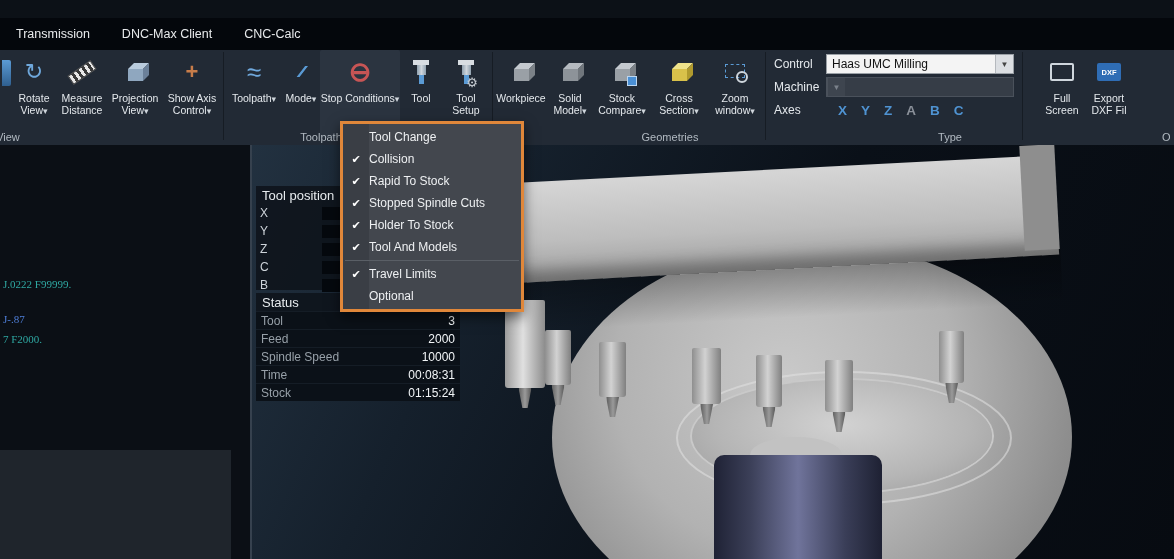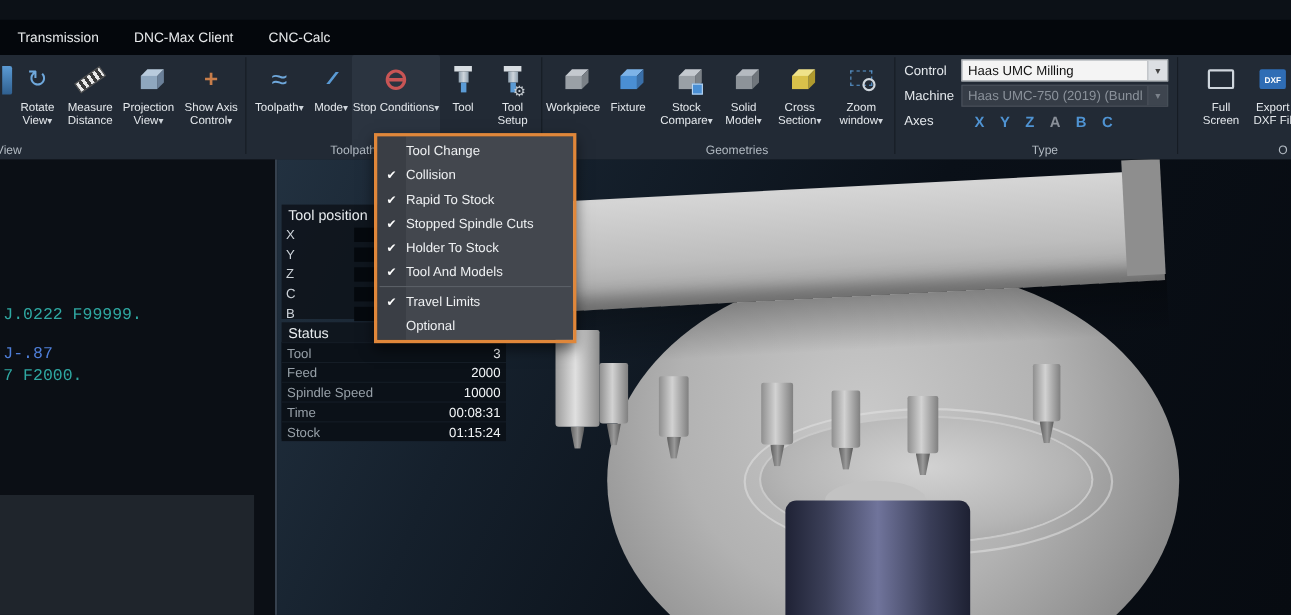--- a/index.html
+++ b/index.html
@@ -67,21 +67,21 @@
   .combo.disabled .combo-btn{background:#3e454f;border-left:1px solid #4a515b;color:#7b828b;}
   .combo-text{flex:1;font-size:12px;line-height:18px;padding:0 5px;white-space:nowrap;overflow:hidden;}
   .combo-btn{width:17px;display:flex;align-items:center;justify-content:center;font-size:8px;}
   .axes-row{display:flex;gap:14px;padding-left:12px;}
   .ax{font-size:13.5px;font-weight:bold;}
   .ax-blue{color:#4f93d2;}
   .ax-gray{color:#8a9099;}
 
   
   .editor{position:absolute;left:0;top:145px;width:250px;height:414px;background:#0b0f15;}
-  .code-line{position:absolute;left:3px;font-family:Liberation Mono, monospace;font-size:15px;white-space:pre;}
+  .code-line{position:absolute;left:3px;font-family:Liberation Serif, serif;font-size:11px;white-space:pre;}
   .code-teal{color:#2fa8a2;}
   .code-blue{color:#4f7fd9;}
   .editor-subpanel{position:absolute;left:0;top:305px;width:231px;height:109px;background:#1f252c;}
   .main-divider{position:absolute;left:250px;top:145px;width:2px;height:414px;background:#36414e;}
 
   
   .viewport{position:absolute;left:252px;top:145px;width:922px;height:414px;overflow:hidden;
             background:linear-gradient(115deg,#223140 0%,#15202c 25%,#0a1018 55%,#070b11 100%);}
   .vp{position:absolute;}
   .disc{left:300px;top:97px;width:520px;height:390px;border-radius:50%;
@@ -219,50 +219,40 @@
       <div class="rb-btn" style="width:52px">
         <div class="rb-icon">
           <div class="cube" style="--f:#9aa0a6;--t:#c4c9cf;--s:#7b8187">
               <div class="t"></div>
               <div class="s"></div>
               <div class="f"></div>
             </div>
         </div>
         <div class="rb-label"><span>Workpiece</span><span class="arr"></span></div>
       </div>
-      <div class="rb-btn" style="width:48px">
-        <div class="rb-icon">
-          <div class="cube" style="--f:#4a8fd4;--t:#7db3e8;--s:#3a6fa8">
+      <div class="rb-btn" style="width:46px">
+        <div class="rb-icon">
+          <div class="cube" style="--f:#8d9399;--t:#b5bac0;--s:#70767c">
               <div class="t"></div>
               <div class="s"></div>
               <div class="f"></div>
             </div>
         </div>
-        <div class="rb-label"><span>Fixture</span><span class="arr"></span></div>
+        <div class="rb-label"><span>Solid Model</span><span class="arr">▾</span></div>
       </div>
       <div class="rb-btn" style="width:58px">
         <div class="rb-icon">
           <div class="cube" style="--f:#9aa0a6;--t:#c4c9cf;--s:#7b8187">
               <div class="t"></div>
               <div class="s"></div>
               <div class="f"></div>
               <div class="mini"></div>
             </div>
         </div>
         <div class="rb-label"><span>Stock Compare</span><span class="arr">▾</span></div>
-      </div>
-      <div class="rb-btn" style="width:46px">
-        <div class="rb-icon">
-          <div class="cube" style="--f:#8d9399;--t:#b5bac0;--s:#70767c">
-              <div class="t"></div>
-              <div class="s"></div>
-              <div class="f"></div>
-            </div>
-        </div>
-        <div class="rb-label"><span>Solid Model</span><span class="arr">▾</span></div>
       </div>
       <div class="rb-btn" style="width:56px">
         <div class="rb-icon">
           <div class="cube" style="--f:#d9c14a;--t:#efe28a;--s:#b09a2e">
               <div class="t"></div>
               <div class="s"></div>
               <div class="f"></div>
             </div>
         </div>
         <div class="rb-label"><span>Cross Section</span><span class="arr">▾</span></div>
@@ -283,21 +273,20 @@
         <div class="m-row">
           <span class="m-label">Control</span>
           <div class="combo light">
             <span class="combo-text">Haas UMC Milling</span>
             <span class="combo-btn">▼</span>
           </div>
         </div>
         <div class="m-row">
           <span class="m-label">Machine</span>
           <div class="combo disabled">
-            <span class="combo-text">Haas UMC-750 (2019) (Bundl</span>
             <span class="combo-btn">▼</span>
           </div>
         </div>
         <div class="m-row">
           <span class="m-label">Axes</span>
           <div class="axes-row">
             <span class="ax ax-blue">X</span>
             <span class="ax ax-blue">Y</span>
             <span class="ax ax-blue">Z</span>
             <span class="ax ax-gray">A</span>

